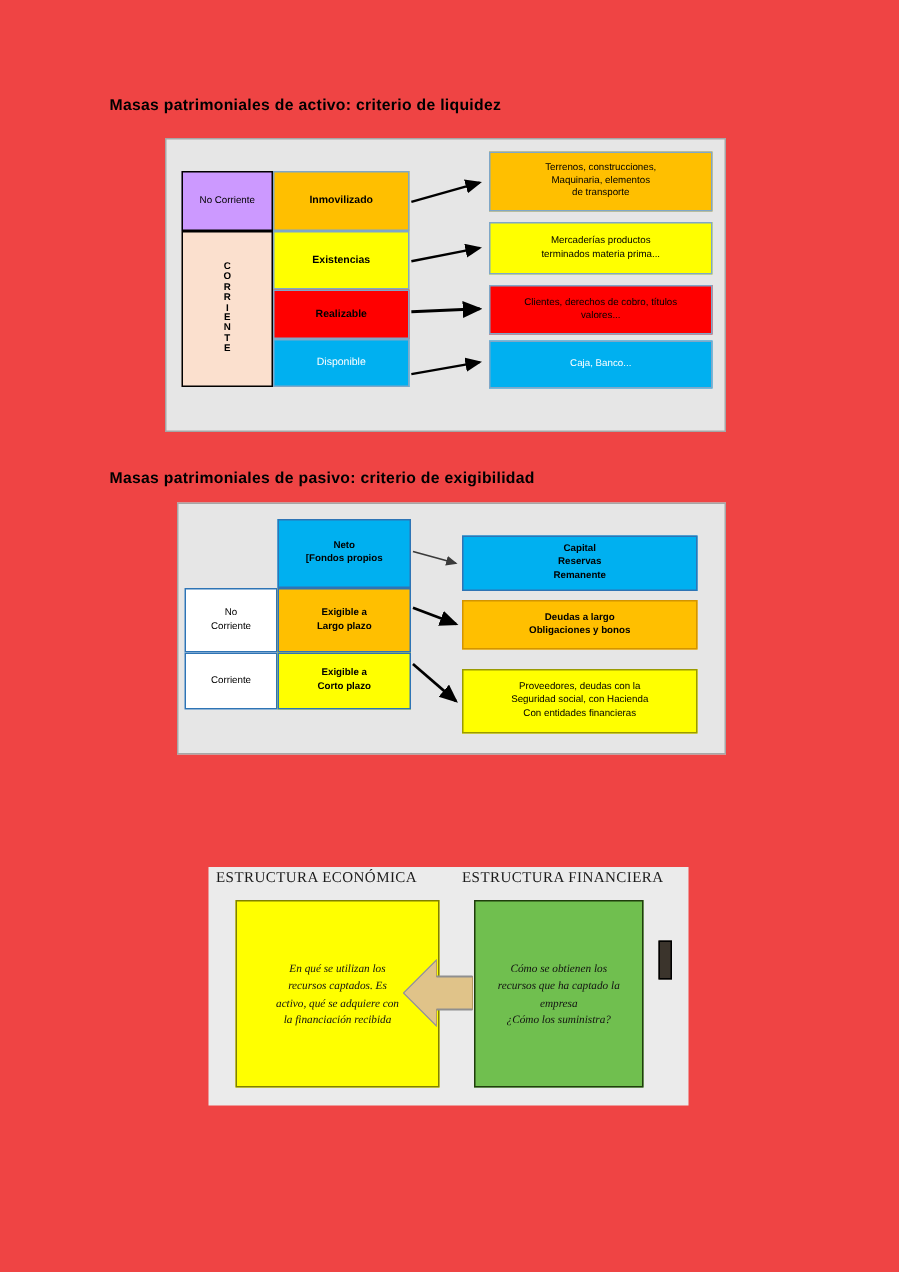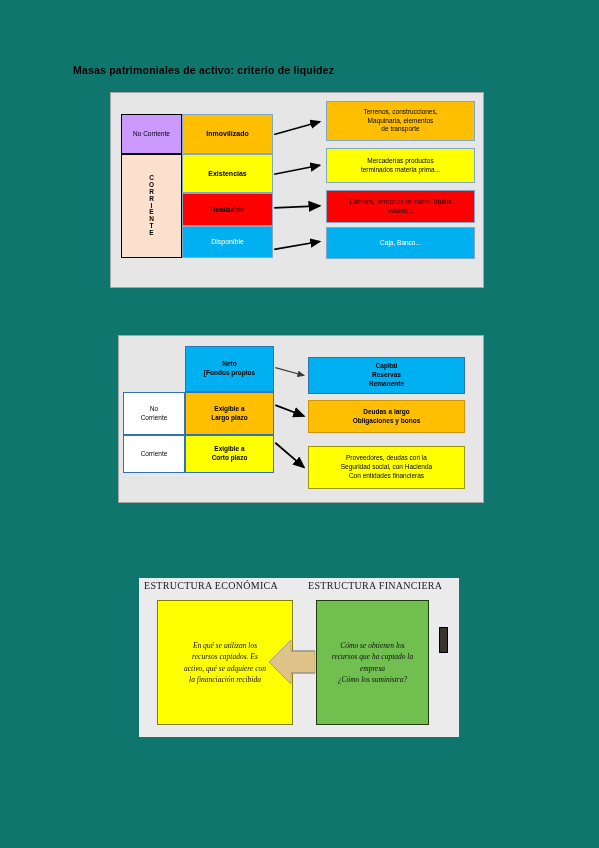--- a/index.html
+++ b/index.html
@@ -12,21 +12,21 @@
     height: 848px;
     position: relative;
     font-family: "Liberation Sans", sans-serif;
     overflow: hidden;
   }
   .page {
     position: absolute;
     left: 0; top: 0;
     width: 599px;
     height: 848px;
-    background: #0f766e;
+    background: #ef4444;
   }
 
   
   .heading {
     position: absolute;
     font-family: "Liberation Sans", sans-serif;
     font-weight: bold;
     font-size: 10.5px;
     color: #000000;
     letter-spacing: 0.2px;
@@ -174,20 +174,21 @@
           <path d="M0,0 L7,3 L0,6 z" fill="#000000"></path>
         </marker>
       </defs>
       <line x1="164" y1="42" x2="210" y2="29" stroke="#000000" stroke-width="1.6" marker-end="url(#ah1)"></line>
       <line x1="164" y1="82" x2="210" y2="73" stroke="#000000" stroke-width="1.6" marker-end="url(#ah1)"></line>
       <line x1="164" y1="116" x2="210" y2="114" stroke="#000000" stroke-width="1.9" marker-end="url(#ah1)"></line>
       <line x1="164" y1="158" x2="210" y2="150" stroke="#000000" stroke-width="1.6" marker-end="url(#ah1)"></line>
     </svg>
   </div>
 
+  <div class="heading" style="left:73px; top:313px;">Masas patrimoniales de pasivo: criterio de exigibilidad</div>
 
   <div class="panel" style="left:118px; top:335px; width:366px; height:168px;">
 
     <div class="box b-white" style="left:4px; top:56px; width:62px; height:43px; flex-direction:column; font-size:6.5px;">
       <span>No</span>
       <span>Corriente</span>
     </div>
     <div class="box b-white" style="left:4px; top:99px; width:62px; height:38px; font-size:6.5px;">Corriente</div>
 
     <div class="box b-blue-d" style="left:66px; top:10px; width:89px; height:46px; flex-direction:column; font-size:6.5px;">

